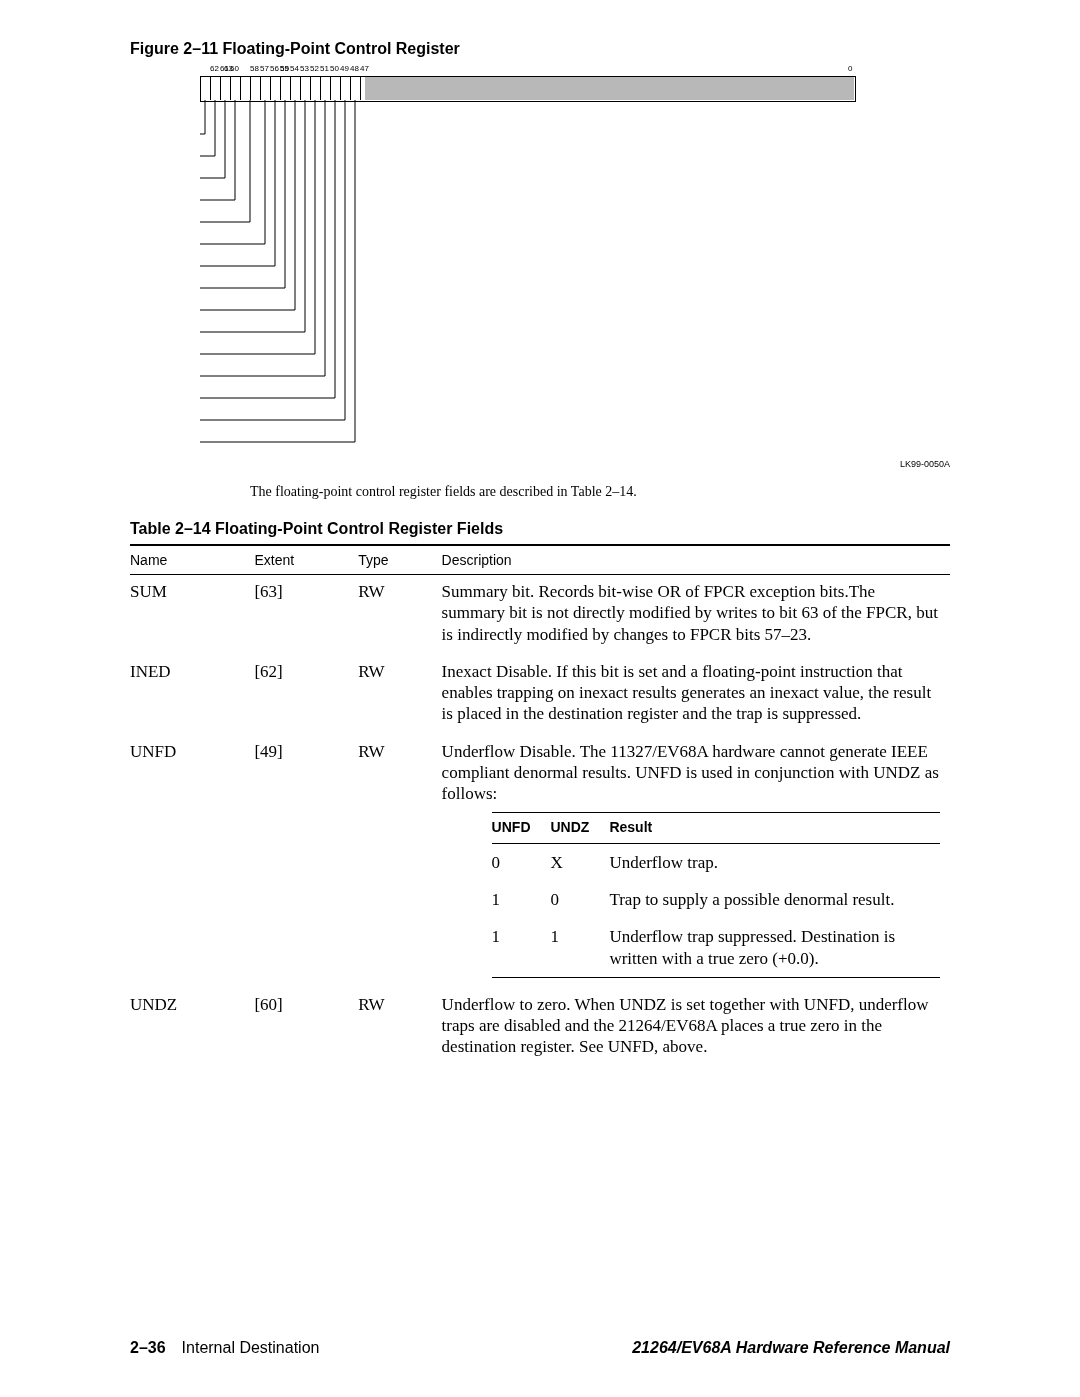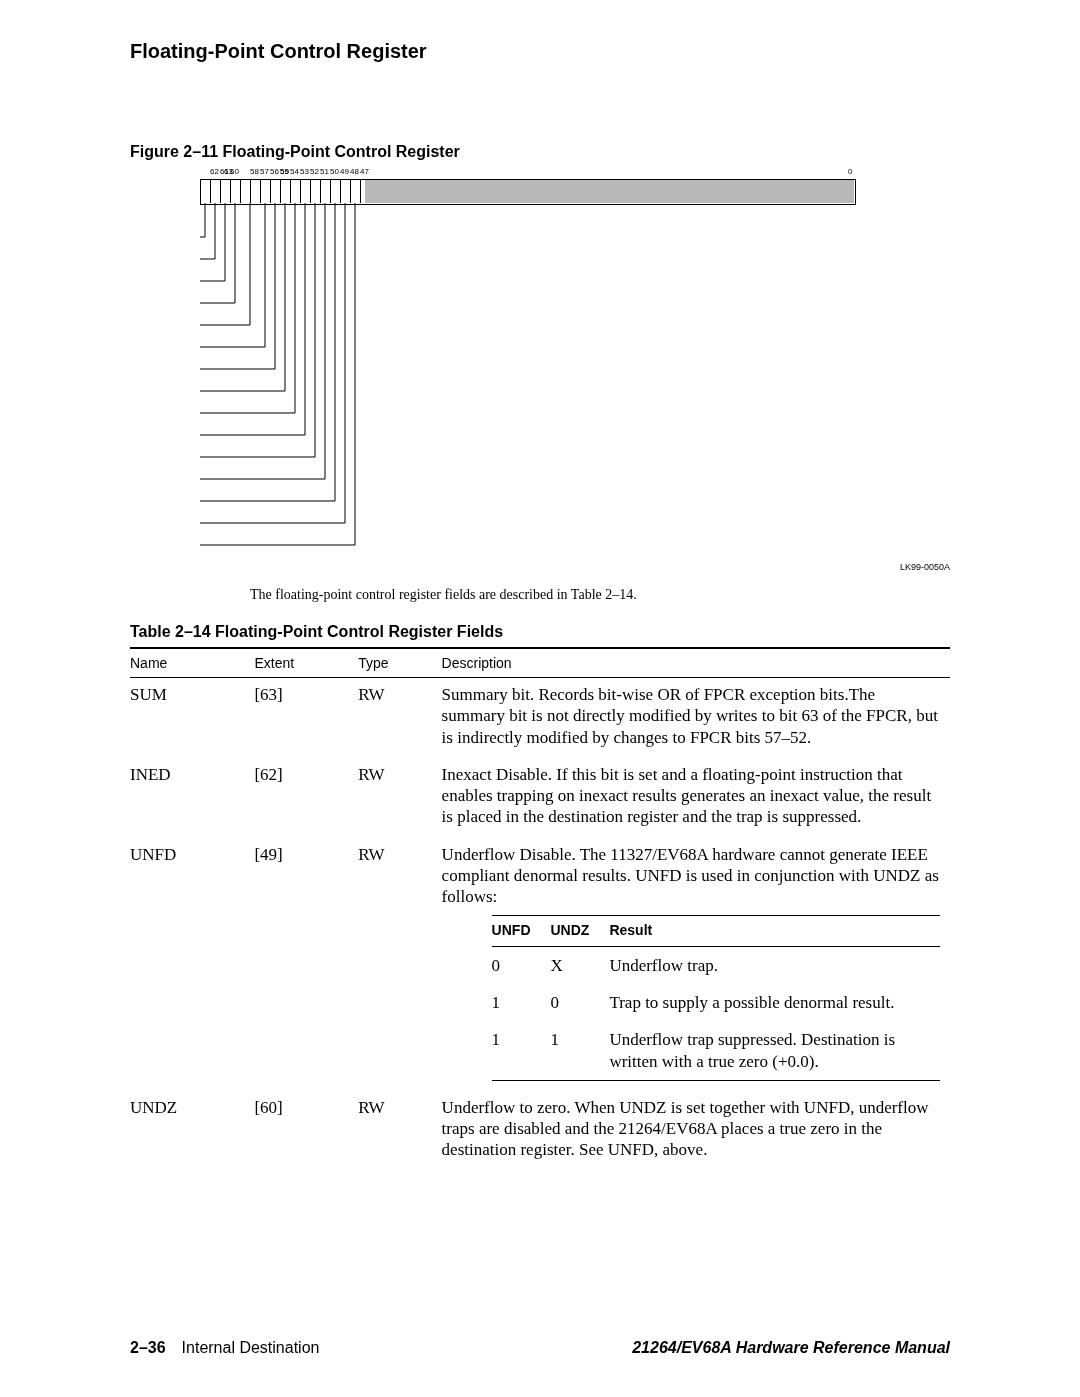--- a/index.html
+++ b/index.html
@@ -145,21 +145,20 @@
   }
   .footer .right {
     font-style: italic;
     font-weight: bold;
   }
 </style>
 </head>
 <body>
 
 <div class="page">
-  <div class="running-head">Floating-Point Control Register</div>
 
   <div class="figure-caption">Figure 2–11  Floating-Point Control Register</div>
 
   <div class="figure" style="position:relative; height:400px;">
 
     <div class="bitrow">
       <div class="border"></div>
 
       <div class="shade" style="left:165px; width:489px;"></div>
 
@@ -251,21 +250,21 @@
         <th>Extent</th>
         <th>Type</th>
         <th style="width:62%;">Description</th>
       </tr>
     </thead>
     <tbody>
       <tr>
         <td>SUM</td>
         <td>[63]</td>
         <td>RW</td>
-        <td>Summary bit. Records bit-wise OR of FPCR exception bits.The summary bit is not directly modified by writes to bit 63 of the FPCR, but is indirectly modified by changes to FPCR bits 57–52.</td>
+        <td>Summary bit. Records bit-wise OR of FPCR exception bits.The summary bit is not directly modified by writes to bit 63 of the FPCR, but is indirectly modified by changes to FPCR bits 57–23.</td>
       </tr>
       <tr>
         <td>INED</td>
         <td>[62]</td>
         <td>RW</td>
         <td>Inexact Disable. If this bit is set and a floating-point instruction that enables trapping on inexact results generates an inexact value, the result is placed in the destination register and the trap is suppressed.</td>
       </tr>
       <tr>
         <td>UNFD</td>
         <td>[49]</td>

